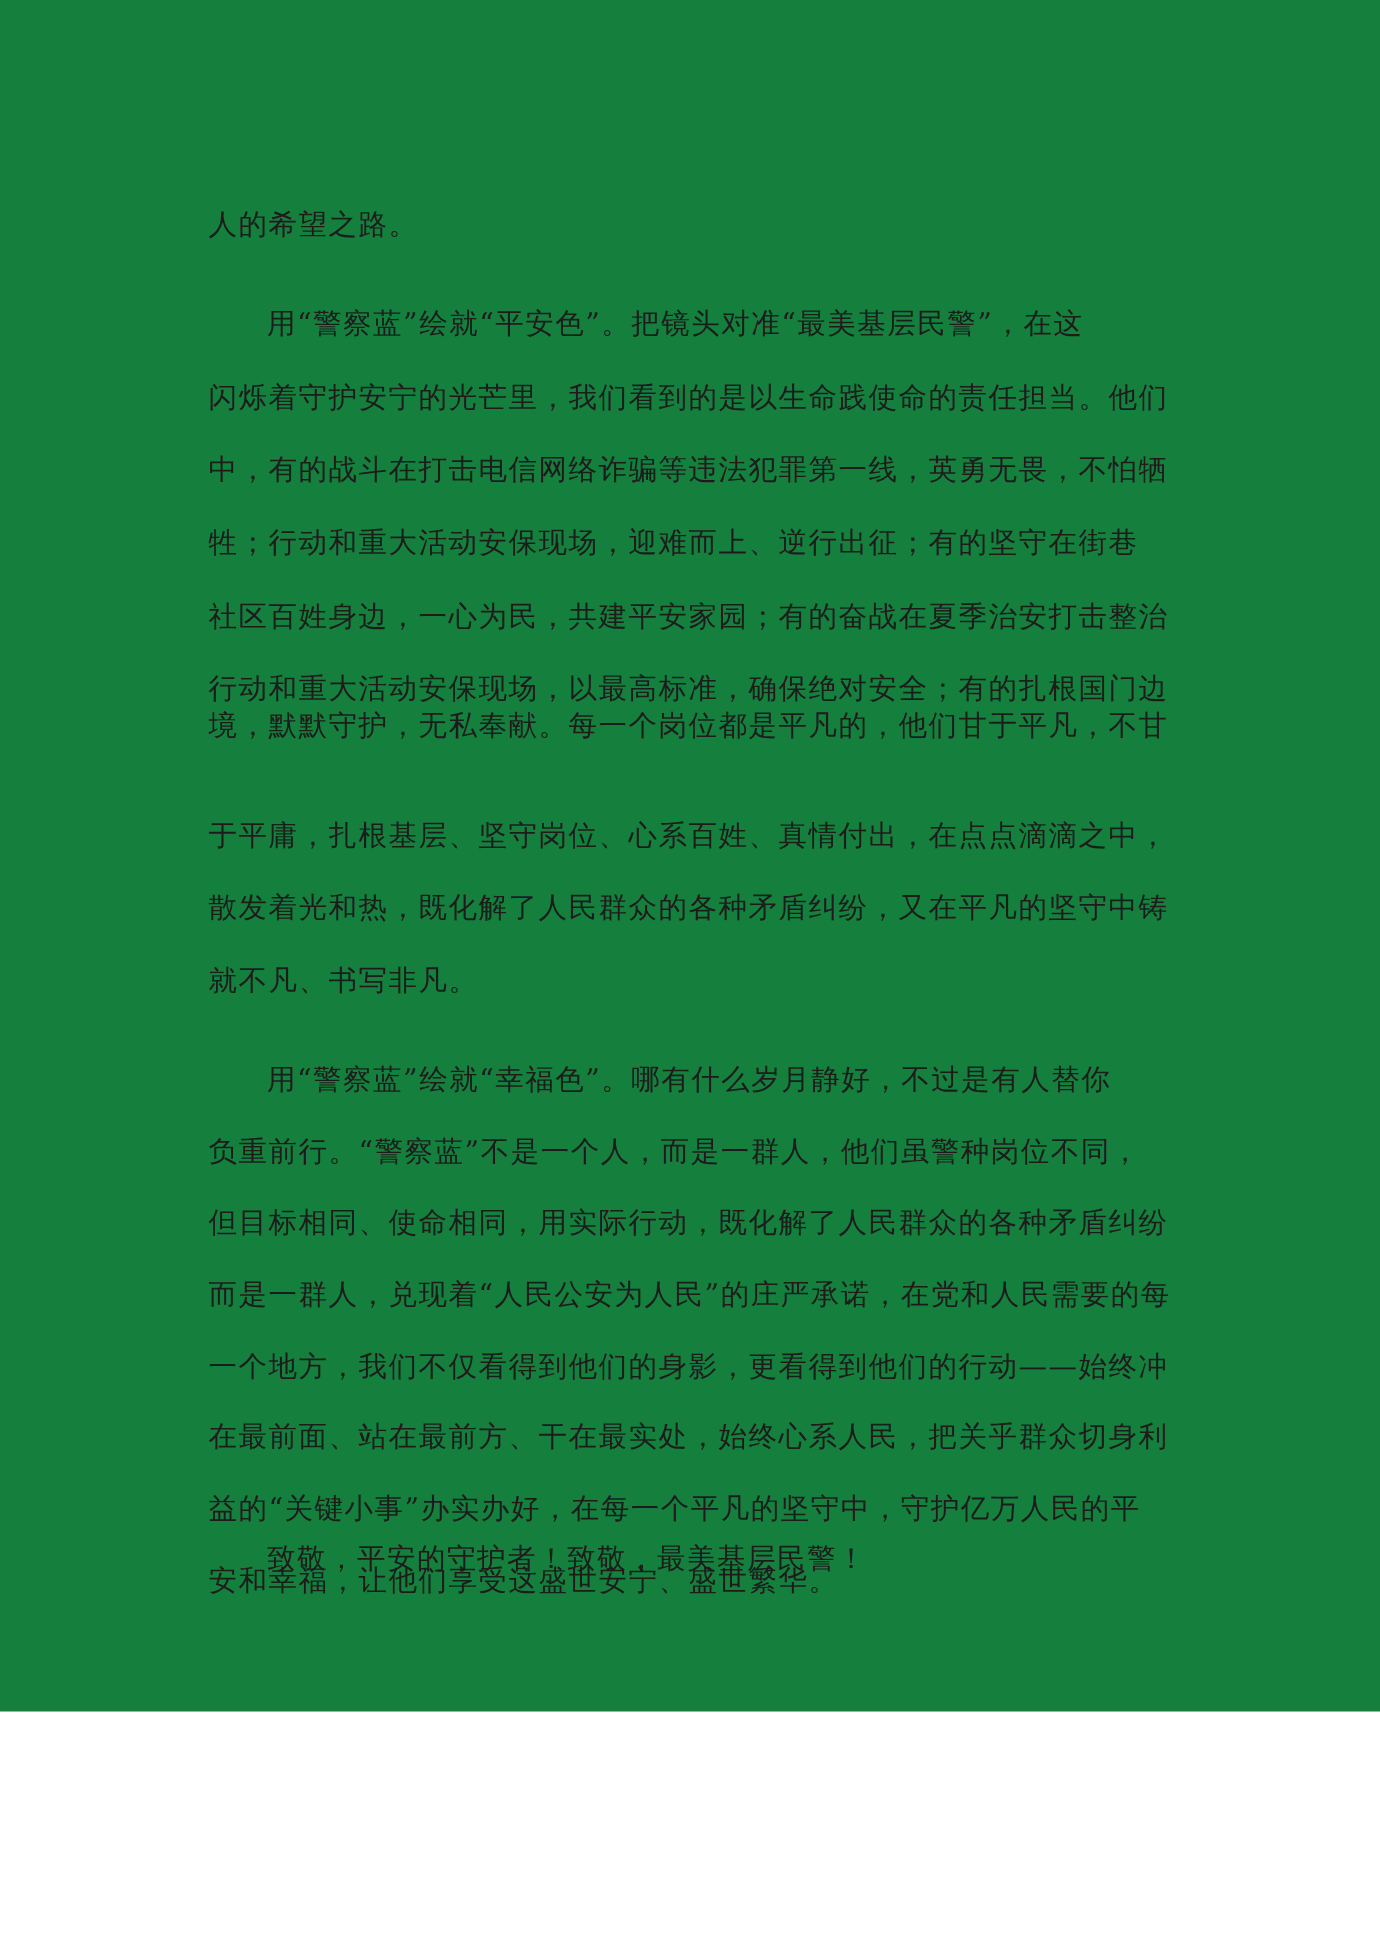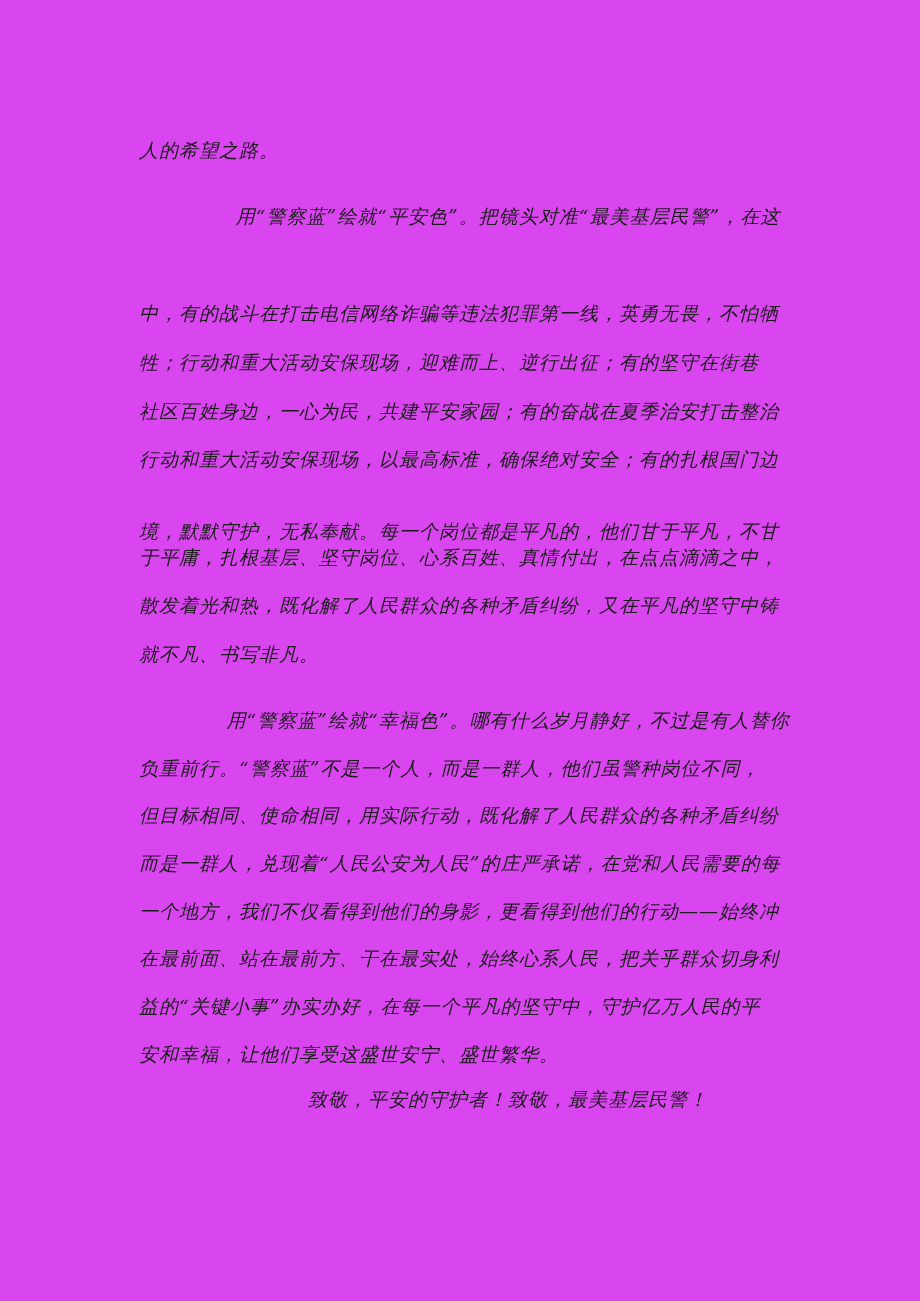--- a/index.html
+++ b/index.html
@@ -13,58 +13,58 @@
     position: relative;
     overflow: hidden;
     font-family: "DejaVu Serif", "Liberation Serif", serif;
     color: #1a1a1a;
   }
   .page {
     position: absolute;
     left: 0;
     top: 0;
     width: 920px;
-    height: 1301px;
-    background: #d946ef;
-    font-style: italic;
+    height: 1141px;
+    background: #15803d;
   }
   .line {
     position: absolute;
     left: 139px;
     width: 660px;
     height: 24px;
     font-size: 19px;
     line-height: 24px;
     white-space: nowrap;
     letter-spacing: 1px;
     color: #1c1c1c;
   }
-  .line.indent { left: 178px; text-align: center; }
+  .line.indent { left: 178px; }
 </style>
 </head>
 <body>
 
 <div class="page">
 
   <div class="line" style="top:138px">人的希望之路。</div>
 
   <div class="line indent" style="top:204px">用“警察蓝”绘就“平安色”。把镜头对准“最美基层民警”，在这</div>
+  <div class="line" style="top:253px">闪烁着守护安宁的光芒里，我们看到的是以生命践使命的责任担当。他们</div>
   <div class="line" style="top:301px">中，有的战斗在打击电信网络诈骗等违法犯罪第一线，英勇无畏，不怕牺</div>
   <div class="line" style="top:350px">牲；行动和重大活动安保现场，迎难而上、逆行出征；有的坚守在街巷</div>
   <div class="line" style="top:399px">社区百姓身边，一心为民，共建平安家园；有的奋战在夏季治安打击整治</div>
   <div class="line" style="top:447px">行动和重大活动安保现场，以最高标准，确保绝对安全；有的扎根国门边</div>
-  <div class="line" style="top:519px">境，默默守护，无私奉献。每一个岗位都是平凡的，他们甘于平凡，不甘</div>
+  <div class="line" style="top:472px">境，默默守护，无私奉献。每一个岗位都是平凡的，他们甘于平凡，不甘</div>
   <div class="line" style="top:545px">于平庸，扎根基层、坚守岗位、心系百姓、真情付出，在点点滴滴之中，</div>
   <div class="line" style="top:593px">散发着光和热，既化解了人民群众的各种矛盾纠纷，又在平凡的坚守中铸</div>
   <div class="line" style="top:642px">就不凡、书写非凡。</div>
 
   <div class="line indent" style="top:708px">用“警察蓝”绘就“幸福色”。哪有什么岁月静好，不过是有人替你</div>
   <div class="line" style="top:756px">负重前行。“警察蓝”不是一个人，而是一群人，他们虽警种岗位不同，</div>
   <div class="line" style="top:803px">但目标相同、使命相同，用实际行动，既化解了人民群众的各种矛盾纠纷</div>
   <div class="line" style="top:851px">而是一群人，兑现着“人民公安为人民”的庄严承诺，在党和人民需要的每</div>
   <div class="line" style="top:899px">一个地方，我们不仅看得到他们的身影，更看得到他们的行动——始终冲</div>
   <div class="line" style="top:994px">益的“关键小事”办实办好，在每一个平凡的坚守中，守护亿万人民的平</div>
   <div class="line" style="top:946px">在最前面、站在最前方、干在最实处，始终心系人民，把关乎群众切身利</div>
   <div class="line" style="top:1042px">安和幸福，让他们享受这盛世安宁、盛世繁华。</div>
 
-  <div class="line indent" style="top:1087px">致敬，平安的守护者！致敬，最美基层民警！</div>
+  <div class="line indent" style="top:1027px">致敬，平安的守护者！致敬，最美基层民警！</div>
 
 </div>
 
 </body></html>

